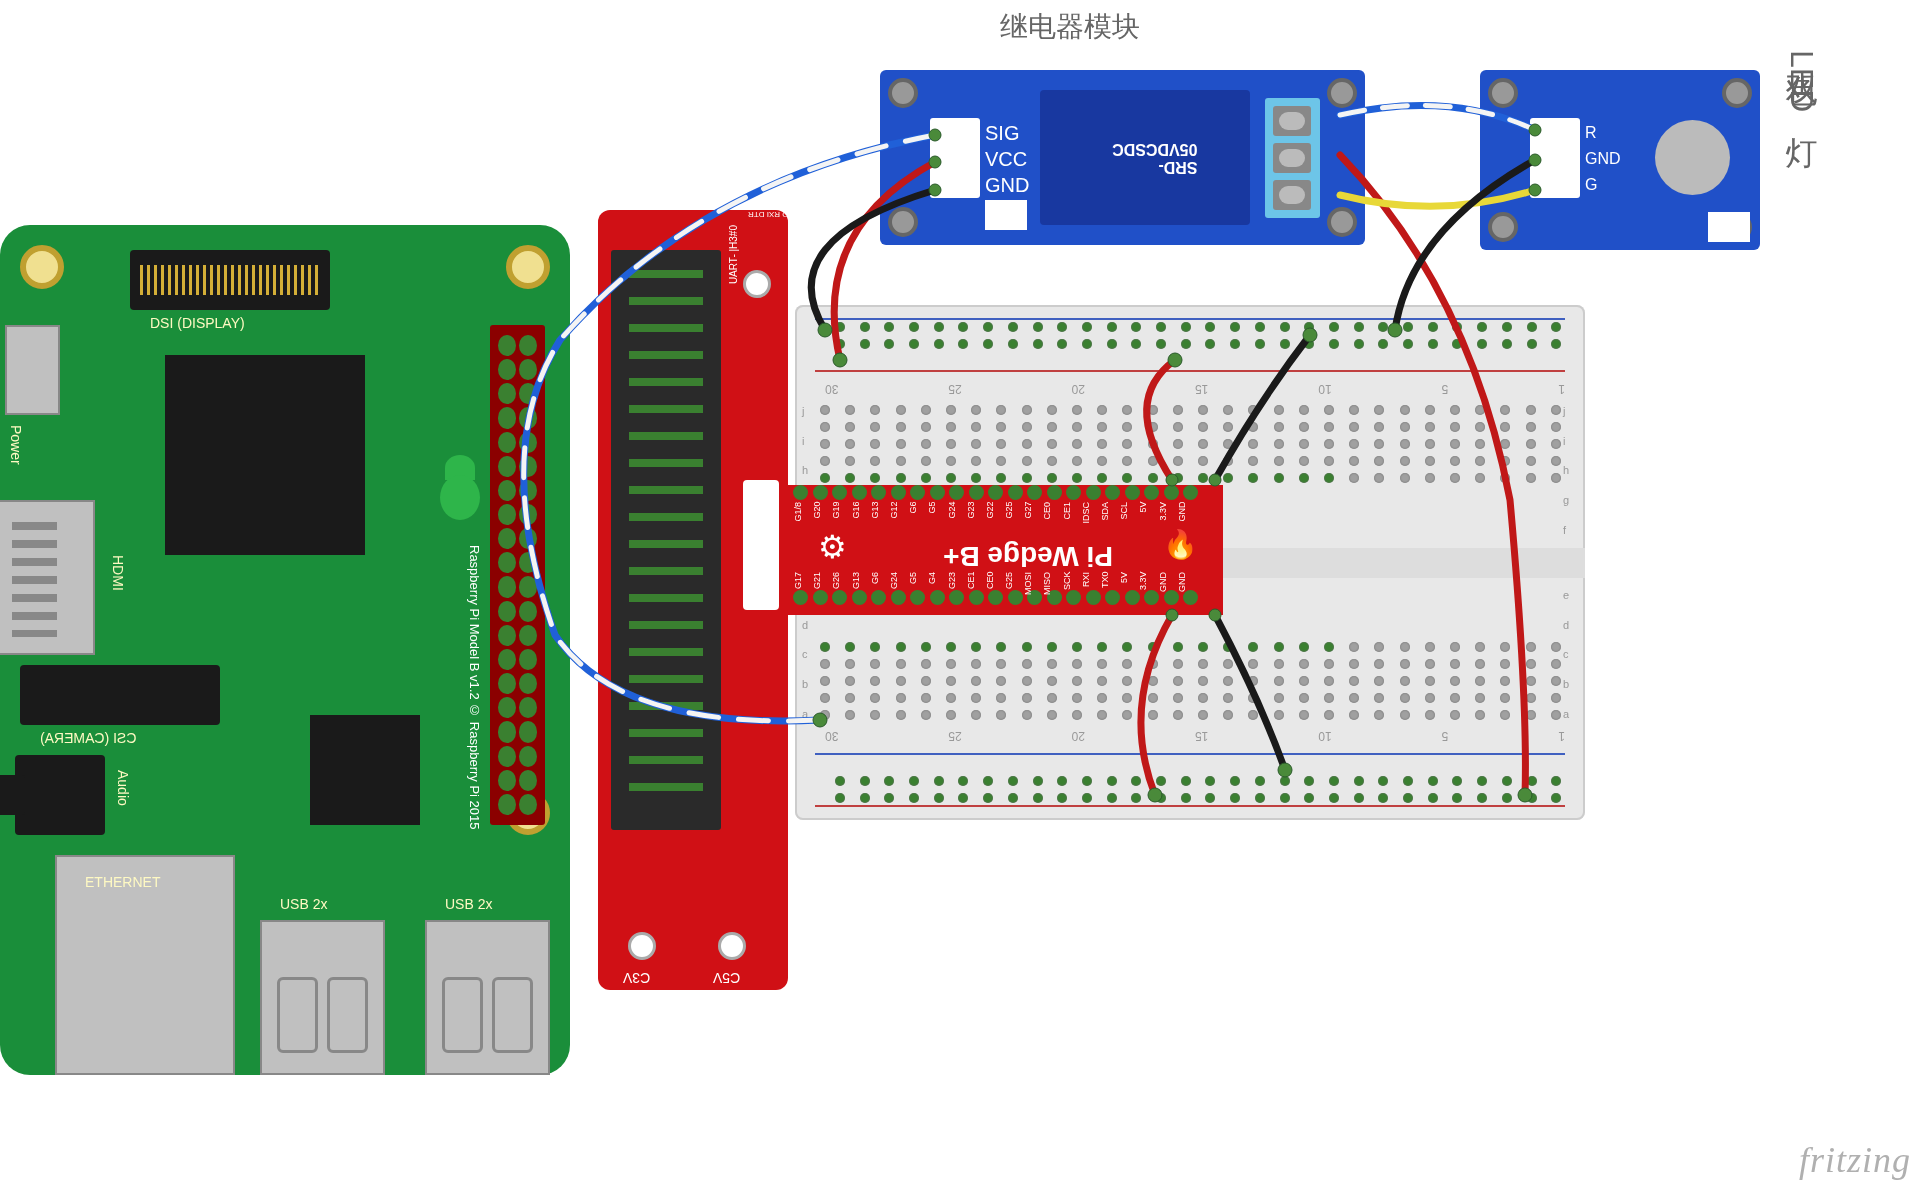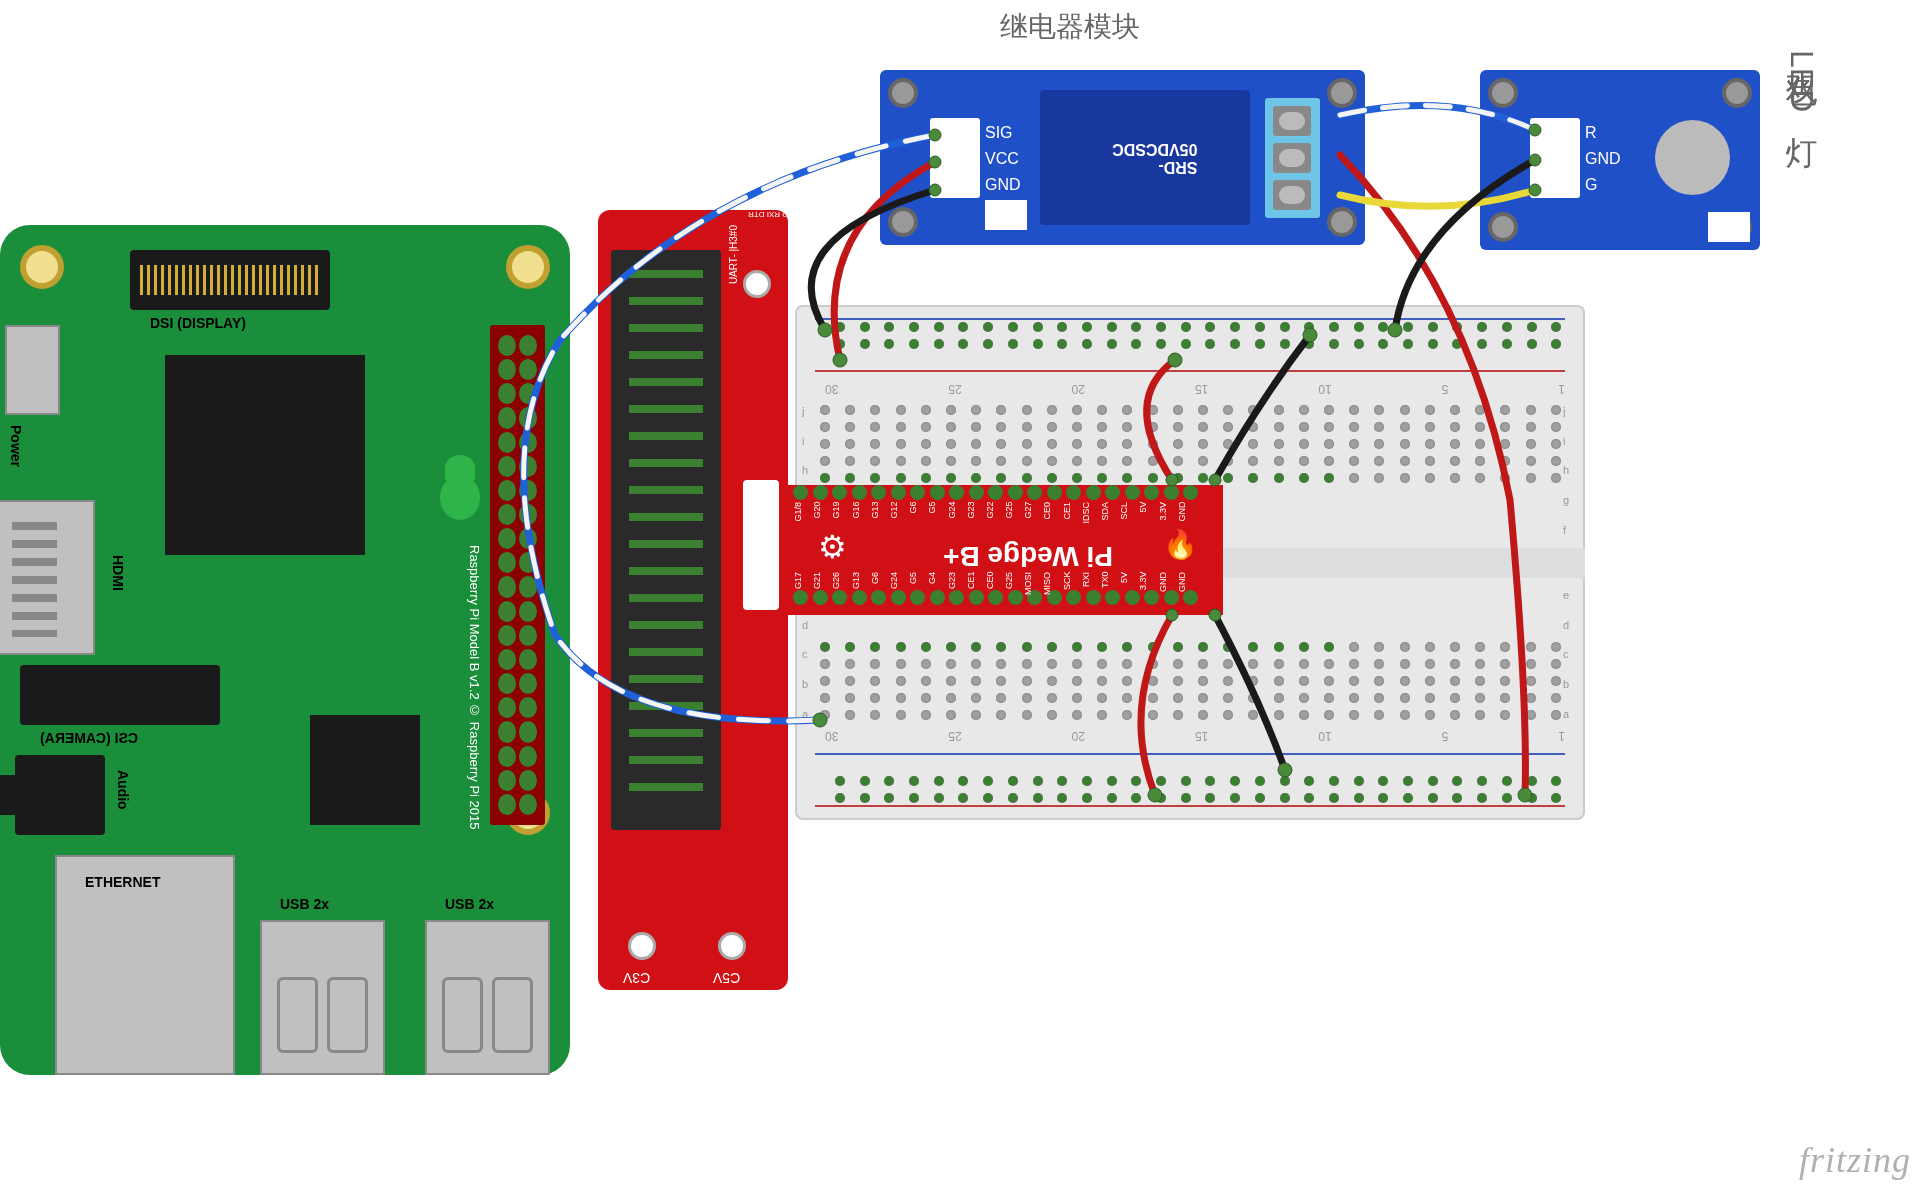--- a/index.html
+++ b/index.html
@@ -24,21 +24,21 @@
 .audio{position:absolute;left:15px;top:530px;width:90px;height:80px;background:#1a1a1a;border-radius:4px}
 .audio::after{content:"";position:absolute;left:-20px;top:20px;width:30px;height:40px;background:#1a1a1a;border-radius:3px}
 .ethernet{position:absolute;left:55px;bottom:0;width:180px;height:220px;background:#c0c0c0;border:2px solid #888}
 .usb{position:absolute;bottom:0;width:125px;height:155px;background:#c0c0c0;border:2px solid #888}
 .usb1{left:260px}.usb2{left:425px}
 .usb::before{content:"";position:absolute;left:15px;top:55px;width:35px;height:70px;border:3px solid #888;border-radius:6px}
 .usb::after{content:"";position:absolute;right:15px;top:55px;width:35px;height:70px;border:3px solid #888;border-radius:6px}
 .gpio{position:absolute;right:25px;top:100px;width:55px;height:500px;background:#8b0000;border-radius:3px}
 .gpio-pins{position:absolute;left:8px;top:10px;right:8px;bottom:10px;display:grid;grid-template-columns:1fr 1fr;grid-template-rows:repeat(20,1fr);gap:3px}
 .gpio-pin{background:#3a8030;border-radius:50%}
-.lbl{position:absolute;color:#000000;font-size:14px;font-weight:bold}
+.lbl{position:absolute;color:#fef9c3;font-size:14px;font-weight:normal}
 .lbl-dsi{left:150px;top:90px}
 .lbl-csi{left:40px;top:505px;transform:scaleX(-1)}
 .lbl-power{left:8px;top:200px;writing-mode:vertical-rl}
 .lbl-hdmi{left:110px;top:330px;writing-mode:vertical-rl}
 .lbl-audio{left:115px;top:545px;writing-mode:vertical-rl}
 .lbl-eth{left:85px;bottom:185px}
 .lbl-usb1{left:280px;bottom:163px}
 .lbl-usb2{left:445px;bottom:163px}
 .rpi-logo{position:absolute;right:85px;top:230px;width:50px;height:70px}
 .rpi-logo::before{content:"";position:absolute;left:10px;top:0;width:30px;height:25px;background:#2eb54a;border-radius:50% 50% 0 0}
@@ -96,21 +96,21 @@
 .relay-hole{position:absolute;width:30px;height:30px;border-radius:50%;background:#999;border:4px solid #666}
 .relay-hole.tl{left:8px;top:8px}.relay-hole.bl{left:8px;bottom:8px}
 .relay-hole.tr{right:8px;top:8px}.relay-hole.br{right:8px;bottom:8px}
 .relay-block{position:absolute;left:160px;top:20px;width:210px;height:135px;background:#1838a0;border-radius:4px}
 .relay-text{position:absolute;left:50%;top:50%;transform:translate(-50%,-50%) rotate(180deg);color:#fff;font-size:16px;font-weight:bold}
 .relay-conn{position:absolute;left:50px;top:48px;width:50px;height:80px;background:#fff;border-radius:3px}
 .relay-screw{position:absolute;right:45px;top:28px;width:55px;height:120px;background:#6dc5e8;border-radius:3px}
 .relay-screw-item{position:absolute;left:8px;width:38px;height:30px;background:#888;border-radius:3px}
 .relay-screw-item::after{content:"";position:absolute;left:6px;top:6px;width:26px;height:18px;background:#bbb;border-radius:10px}
 .relay-screw-item.s1{top:8px}.relay-screw-item.s2{top:45px}.relay-screw-item.s3{top:82px}
-.relay-pins{position:absolute;left:105px;top:50px;font-size:16px;color:#fff;line-height:26px}
+.relay-pins{position:absolute;left:105px;top:50px;font-size:20px;color:#fff;line-height:26px}
 .relay-brand{position:absolute;left:105px;top:130px;width:42px;height:30px;background:#fff}
 .relay-label{position:absolute;left:1000px;top:8px;font-size:28px;color:#666}
 
 
 .led{position:absolute;left:1480px;top:70px;width:280px;height:180px;background:#2050c8;border-radius:6px}
 .led-hole{position:absolute;width:30px;height:30px;border-radius:50%;background:#999;border:4px solid #666}
 .led-hole.tl{left:8px;top:8px}.led-hole.bl{left:8px;bottom:8px}
 .led-hole.tr{right:8px;top:8px}.led-hole.br{right:8px;bottom:8px}
 .led-conn{position:absolute;left:50px;top:48px;width:50px;height:80px;background:#fff;border-radius:3px}
 .led-bulb{position:absolute;right:30px;top:50px;width:75px;height:75px;background:#bbb;border-radius:50%}

